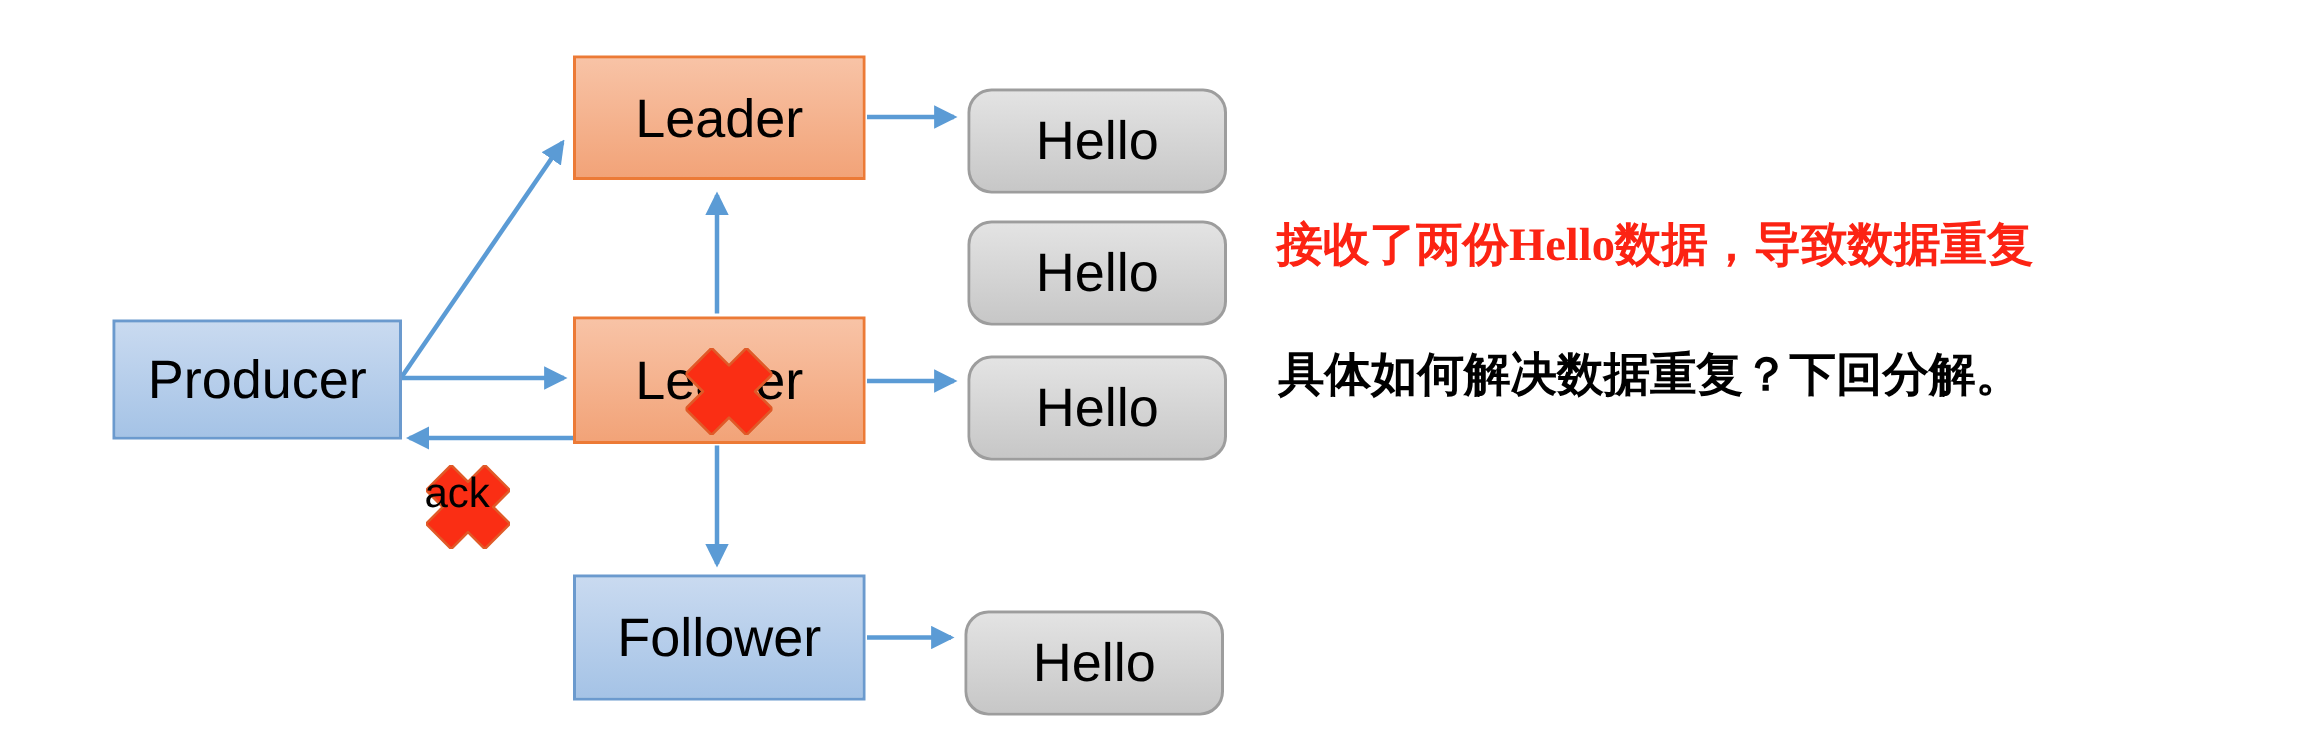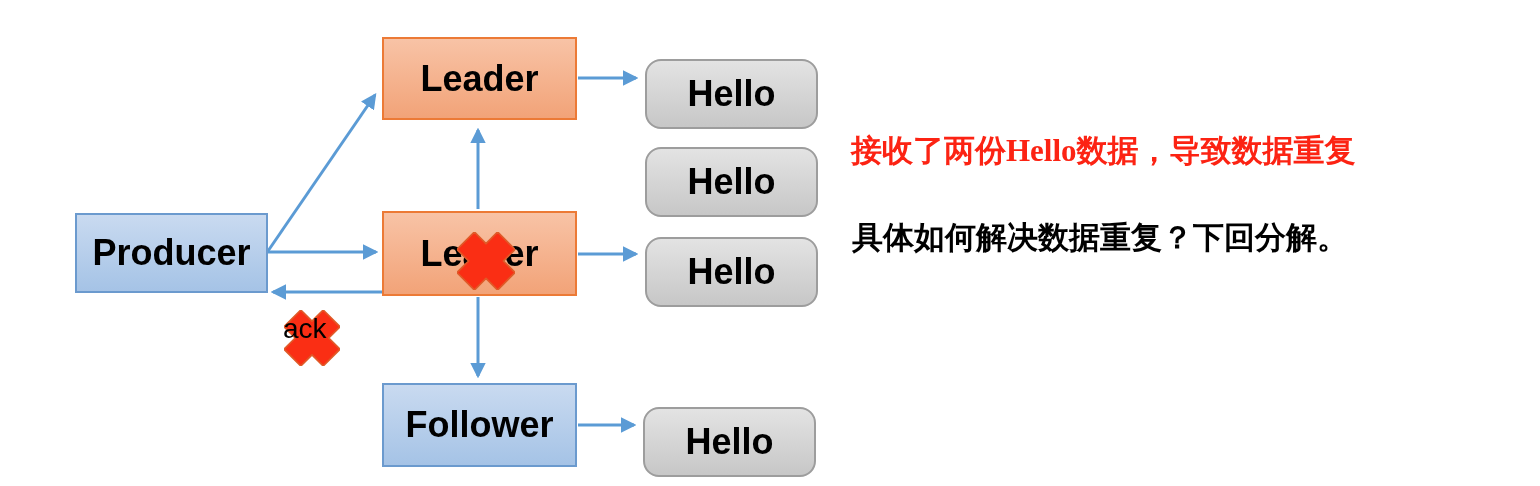--- a/index.html
+++ b/index.html
@@ -4,21 +4,21 @@
 <style>
   html,body{margin:0;padding:0;background:#ffffff;}
   .stage{
     position:relative;width:1540px;height:486px;background:#ffffff;overflow:hidden;
     font-family:"Liberation Sans","DejaVu Sans",sans-serif;
   }
   .arrows{position:absolute;left:0;top:0;width:1540px;height:486px;z-index:1;}
   .node{
     position:absolute;z-index:2;box-sizing:border-box;
     display:flex;align-items:center;justify-content:center;
-    font-size:36px;color:#000;font-weight:bold;
+    font-size:36px;color:#000;
   }
   .node.blue{
     background:linear-gradient(180deg,#c9daf0 0%,#a5c3e6 100%);
     border:2px solid #6b9ace;
   }
   .node.orange{
     background:linear-gradient(180deg,#f8c3a6 0%,#f2a378 100%);
     border:2px solid #ec7a36;
   }
   .node.gray{
@@ -34,21 +34,21 @@
   .hello3{left:645px;top:220px;width:173px;height:70px;}
   .hello4{left:643px;top:390px;width:173px;height:70px;}
   .label{position:absolute;color:#000;line-height:1;white-space:nowrap;}
   .atguigu{left:40px;top:155px;font-size:34px;z-index:2;}
   .ack{left:283px;top:315px;font-size:28px;z-index:4;}
   .cross{position:absolute;z-index:3;}
   .cross-leader{left:457px;top:232px;width:58px;height:58px;}
   .cross-ack{left:284px;top:310px;width:56px;height:56px;}
   .note{
     position:absolute;z-index:2;line-height:1.15;white-space:nowrap;
-    font-family:"Liberation Serif","DejaVu Serif",serif;font-weight:bold;font-size:31px;
+    font-family:"Liberation Serif","DejaVu Serif",serif;font-weight:bold;font-size:31px;margin-top:12px;
   }
   .note.red{left:851px;top:133px;color:#fc2313;}
   .note.black{left:852px;top:220px;color:#000000;font-family:Liberation Serif, serif;}
 </style>
 </head>
 <body>
 
 <div class="stage">
 
   <svg class="arrows" viewBox="0 0 1540 486" xmlns="http://www.w3.org/2000/svg">

